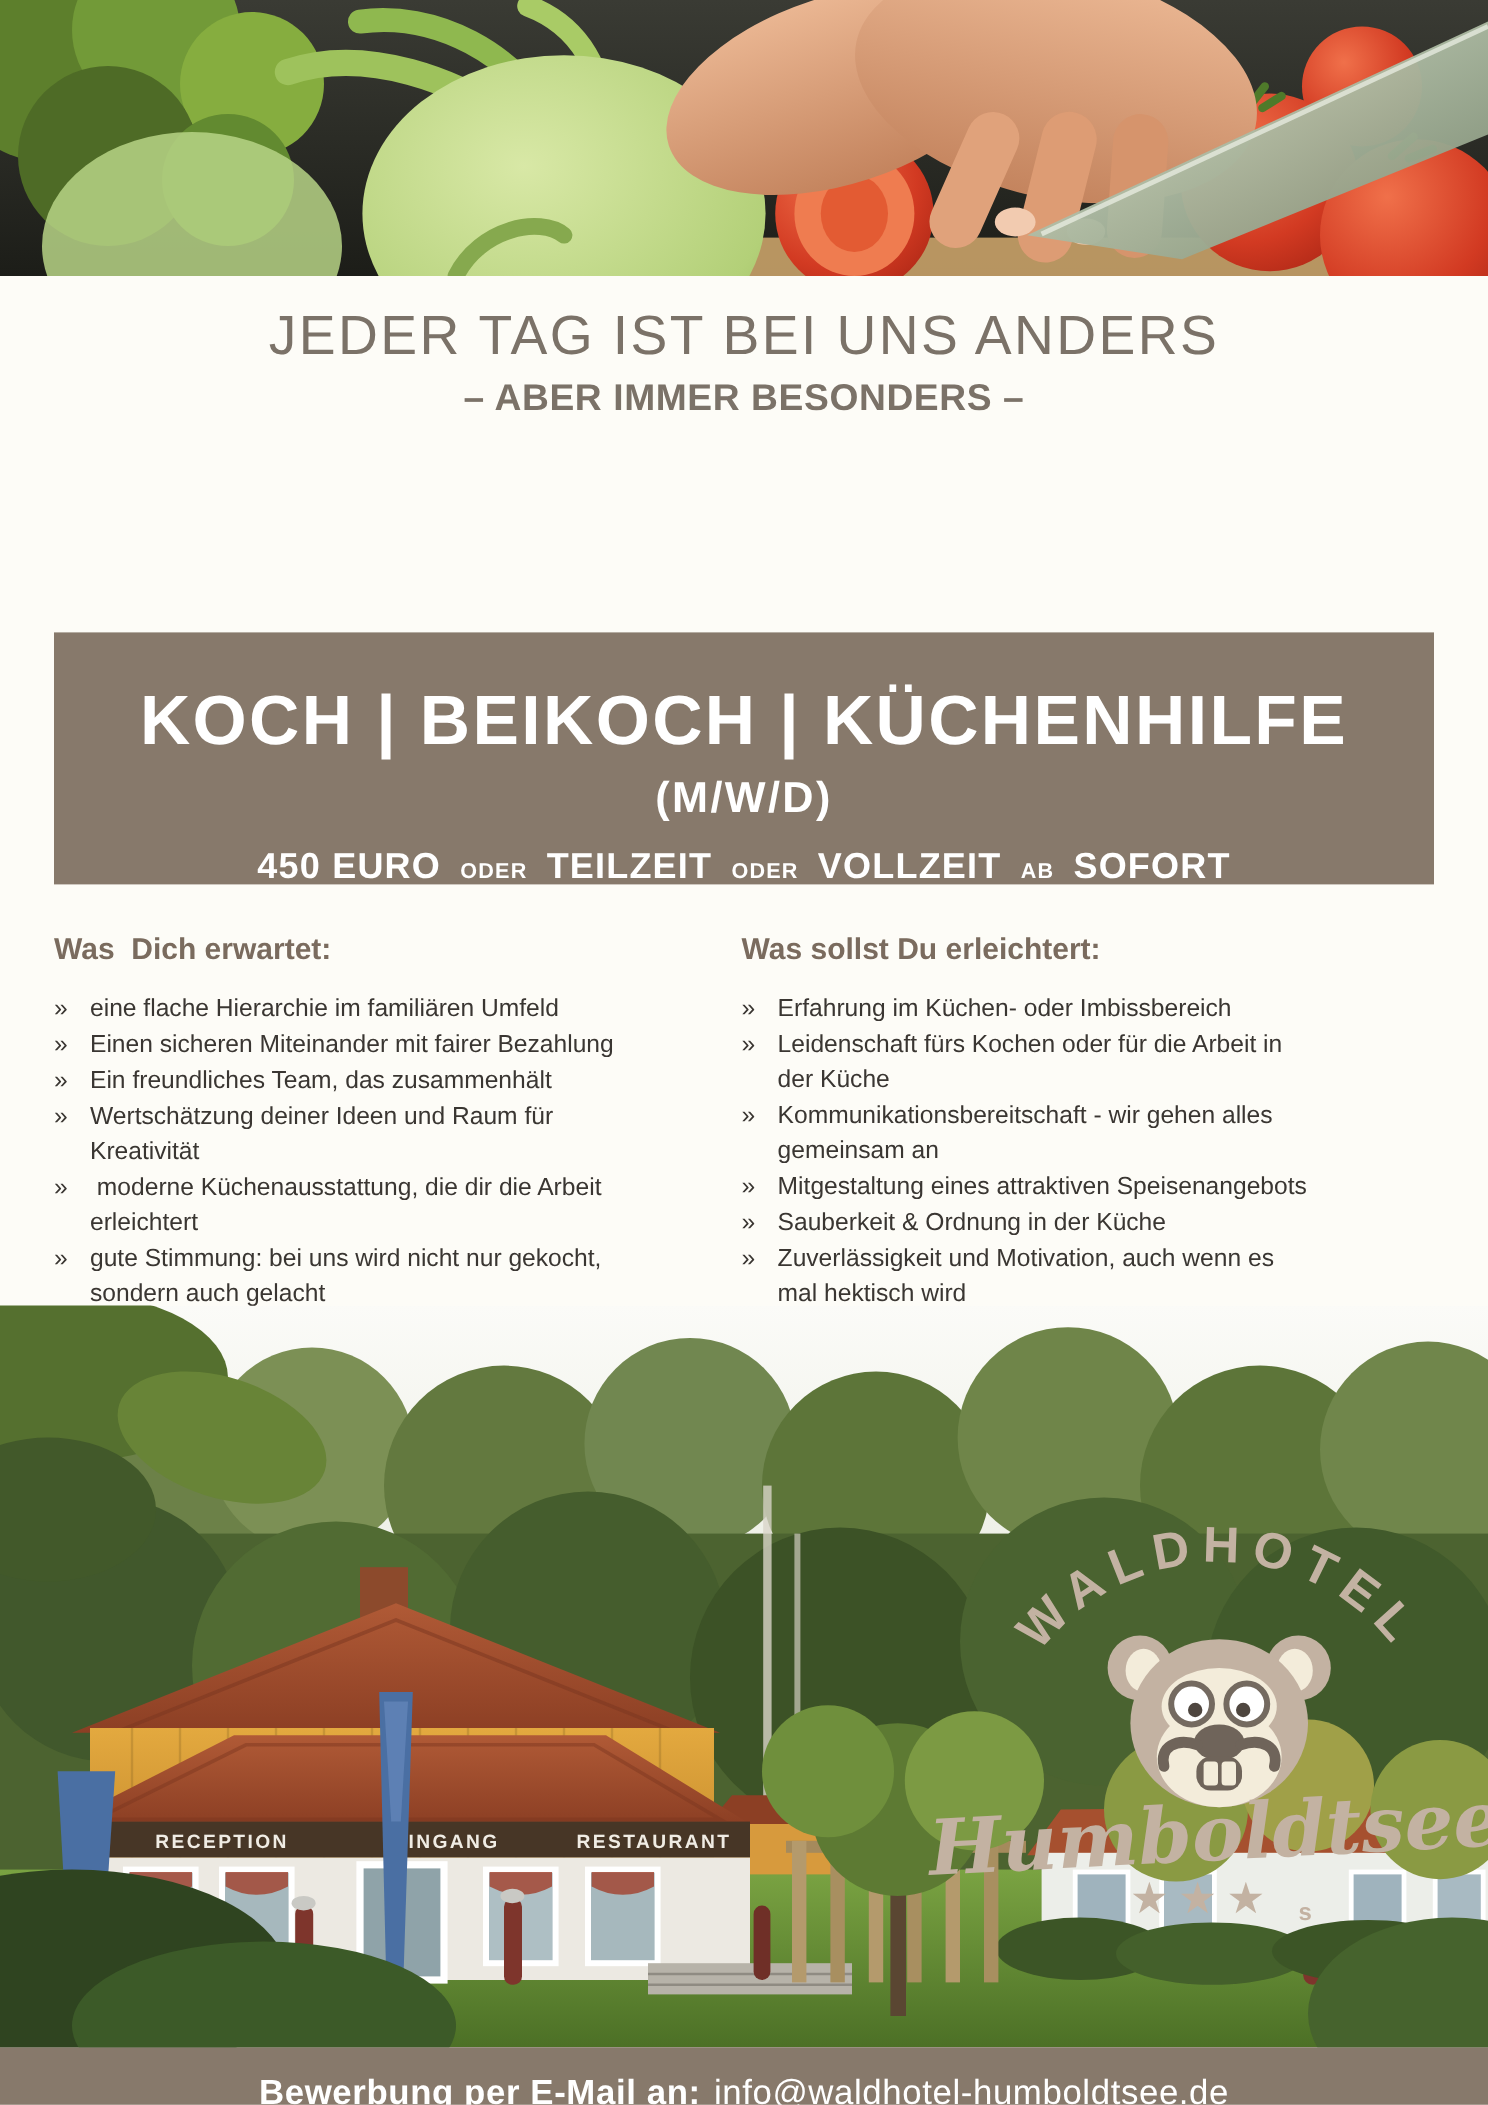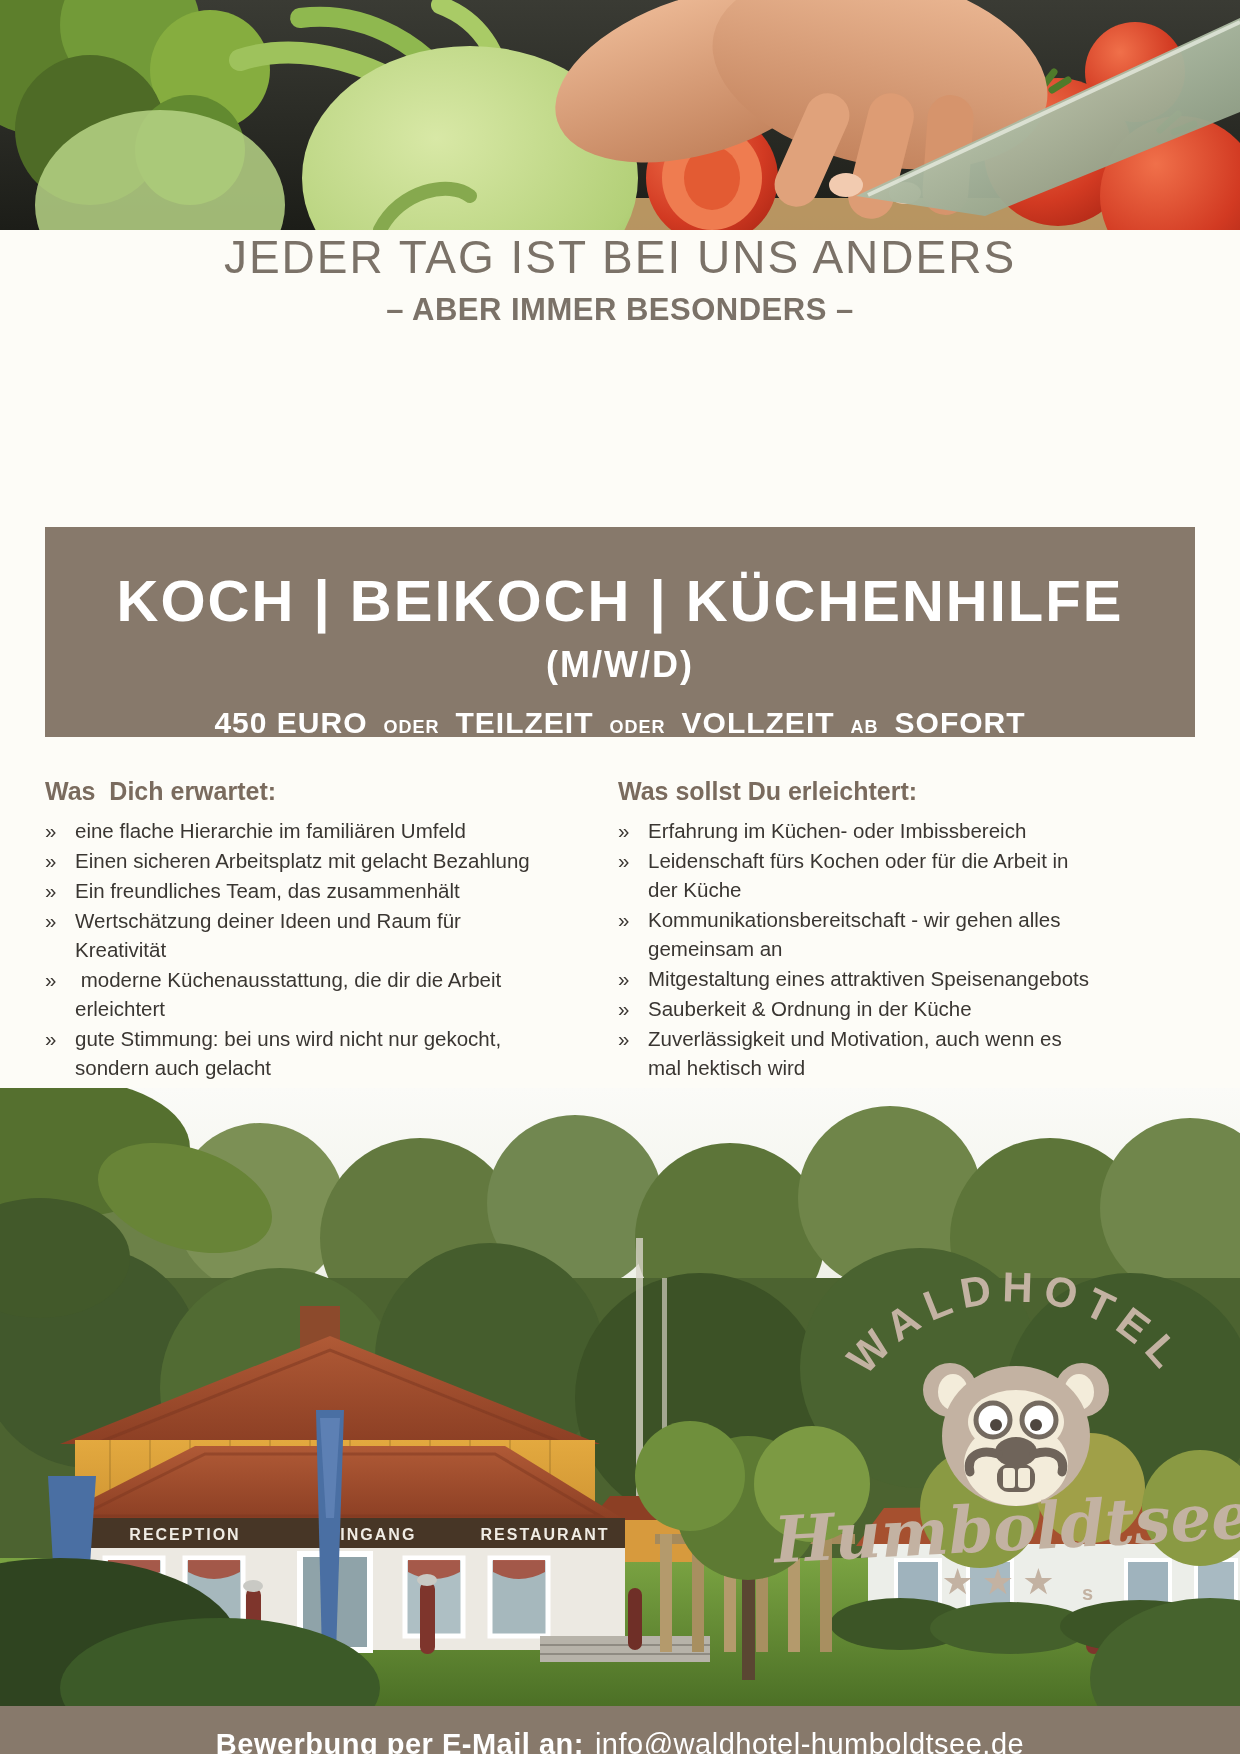--- a/index.html
+++ b/index.html
@@ -8,21 +8,21 @@
     --banner-text:#ffffff; --logo-beige:#c3b2a2; --page-bg:#fdfcf7;
   }
   *{box-sizing:border-box;margin:0;padding:0;}
   html,body{width:1240px;}
   body{
     height:1754px;background:var(--page-bg);
     font-family:"Liberation Sans",sans-serif;overflow:hidden;position:relative;
   }
   .hero{height:230px;width:100%;display:block;}
   .hero svg,.scene svg{display:block;width:100%;height:100%;}
-  .intro{height:283px;text-align:center;}
+  .intro{height:283px;text-align:center;padding-top:22px;}
   .intro-title{
     font-size:46px;font-weight:400;letter-spacing:2px;color:var(--heading-brown);
     white-space:nowrap;
   }
   .intro-sub{
     font-size:31px;font-weight:700;letter-spacing:.5px;color:var(--heading-brown);
     margin-top:8px;white-space:nowrap;
   }
   .intro-lines{margin-top:18px;}
   .intro-lines p{font-size:20.5px;line-height:29px;color:var(--intro-text);}
@@ -36,21 +36,21 @@
   .banner-cond{
     margin-top:20px;display:flex;justify-content:center;align-items:baseline;gap:16px;
   }
   .banner-cond .lg{font-size:30px;font-weight:700;letter-spacing:1px;}
   .banner-cond .sm{font-size:18px;font-weight:700;letter-spacing:1px;}
   .cols{height:337px;padding:26px 45px 0;display:flex;gap:48px;}
   .col-left{width:525px;flex:0 0 auto;}
   .col-right{flex:1;}
   .col-heading{
     font-size:25px;font-weight:700;color:var(--col-heading);
-    margin-bottom:10px;white-space:pre-wrap;
+    margin-bottom:20px;white-space:pre-wrap;
   }
   .li{display:flex;align-items:flex-start;margin-bottom:1px;}
   .li .b{
     flex:0 0 30px;font-size:20.5px;line-height:29px;color:var(--text-dark);
   }
   .li .t{
     font-size:20.5px;line-height:29px;color:var(--text-dark);white-space:pre-wrap;
   }
   .scene{height:618px;width:100%;position:relative;}
   .footer{
@@ -160,21 +160,21 @@
 
 <div class="cols">
   <div class="col-left">
     <div class="col-heading">Was  Dich erwartet:</div>
     <div class="li">
         <span class="b">»</span>
         <span class="t">eine flache Hierarchie im familiären Umfeld</span>
       </div>
     <div class="li">
         <span class="b">»</span>
-        <span class="t">Einen sicheren Arbeitsplatz mit gelacht Bezahlung</span>
+        <span class="t">Einen sicheren Miteinander mit fairer Bezahlung</span>
       </div>
     <div class="li">
         <span class="b">»</span>
         <span class="t">Ein freundliches Team, das zusammenhält</span>
       </div>
     <div class="li">
         <span class="b">»</span>
         <span class="t">Wertschätzung deiner Ideen und Raum für
 Kreativität</span>
       </div>

